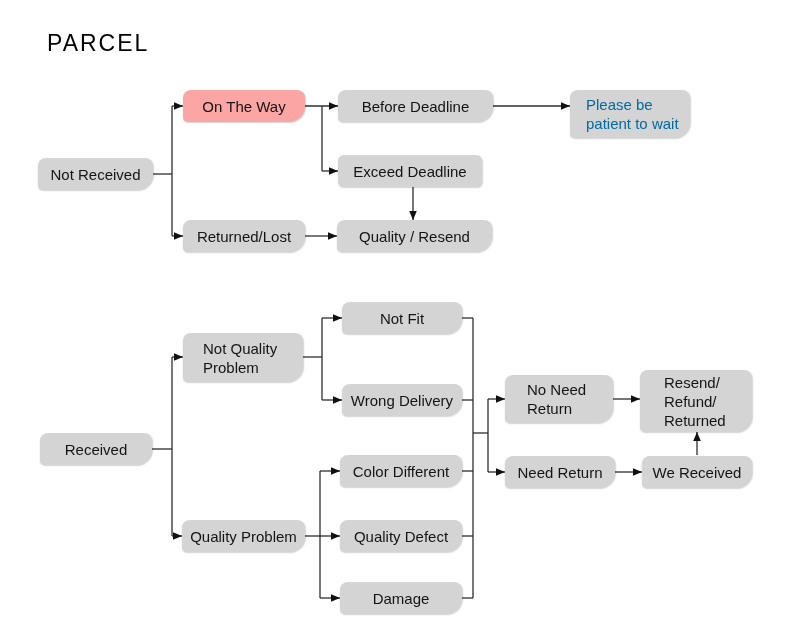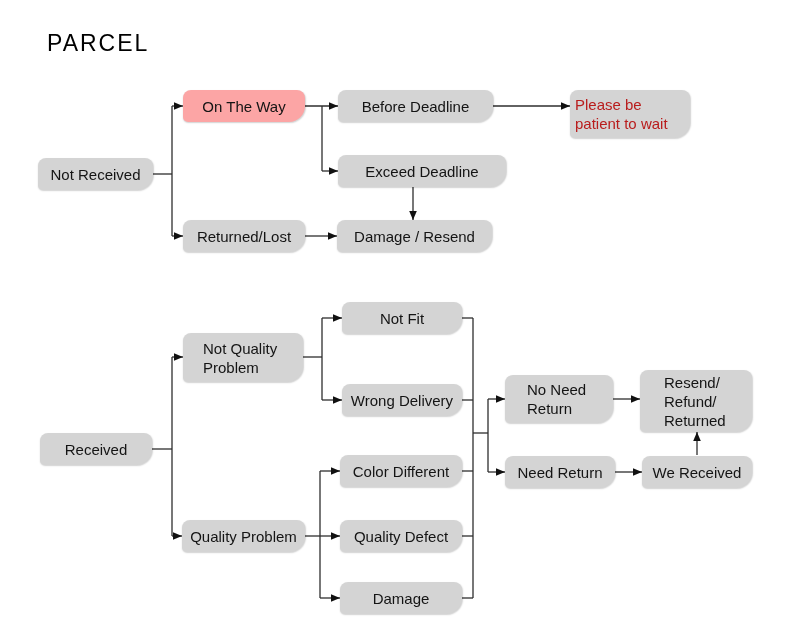--- a/index.html
+++ b/index.html
@@ -96,32 +96,32 @@
     </svg>
 <div class="node center" style="left: 38px; top: 158px; width: 115px; height: 32px; background: rgb(212, 212, 212); color: rgb(20, 20, 20);">
       <span class="node-line">Not Received</span>
     </div>
     <div class="node center" style="left: 183px; top: 90px; width: 122px; height: 32px; background: #fca5a5; color: rgb(20, 20, 20);">
       <span class="node-line">On The Way</span>
     </div>
     <div class="node center" style="left: 338px; top: 90px; width: 155px; height: 32px; background: rgb(212, 212, 212); color: rgb(20, 20, 20);">
       <span class="node-line">Before Deadline</span>
     </div>
-    <div class="node left" style="left: 570px; top: 90px; width: 120px; height: 48px; background: rgb(212, 212, 212); color: #b91c1c; padding-left: 5px;">
+    <div class="node left" style="left: 570px; top: 90px; width: 120px; height: 48px; background: rgb(212, 212, 212); color: #0369a1; padding-left: 16px;">
       <span class="node-line">Please be</span>
       <span class="node-line">patient to wait</span>
     </div>
-    <div class="node center" style="left: 338px; top: 155px; width: 168px; height: 32px; background: rgb(212, 212, 212); color: rgb(20, 20, 20);">
+    <div class="node center" style="left: 338px; top: 155px; width: 144px; height: 32px; background: rgb(212, 212, 212); color: rgb(20, 20, 20); border-radius: 6px;">
       <span class="node-line">Exceed Deadline</span>
     </div>
     <div class="node center" style="left: 183px; top: 220px; width: 122px; height: 32px; background: rgb(212, 212, 212); color: rgb(20, 20, 20);">
       <span class="node-line">Returned/Lost</span>
     </div>
     <div class="node center" style="left: 337px; top: 220px; width: 155px; height: 32px; background: rgb(212, 212, 212); color: rgb(20, 20, 20);">
-      <span class="node-line">Damage / Resend</span>
+      <span class="node-line">Quality / Resend</span>
     </div>
     <div class="node center" style="left: 40px; top: 433px; width: 112px; height: 32px; background: rgb(212, 212, 212); color: rgb(20, 20, 20);">
       <span class="node-line">Received</span>
     </div>
     <div class="node left" style="left: 183px; top: 333px; width: 120px; height: 49px; background: rgb(212, 212, 212); color: rgb(20, 20, 20); padding-left: 20px;">
       <span class="node-line">Not Quality</span>
       <span class="node-line">Problem</span>
     </div>
     <div class="node center" style="left: 182px; top: 520px; width: 123px; height: 32px; background: rgb(212, 212, 212); color: rgb(20, 20, 20);">
       <span class="node-line">Quality Problem</span>

